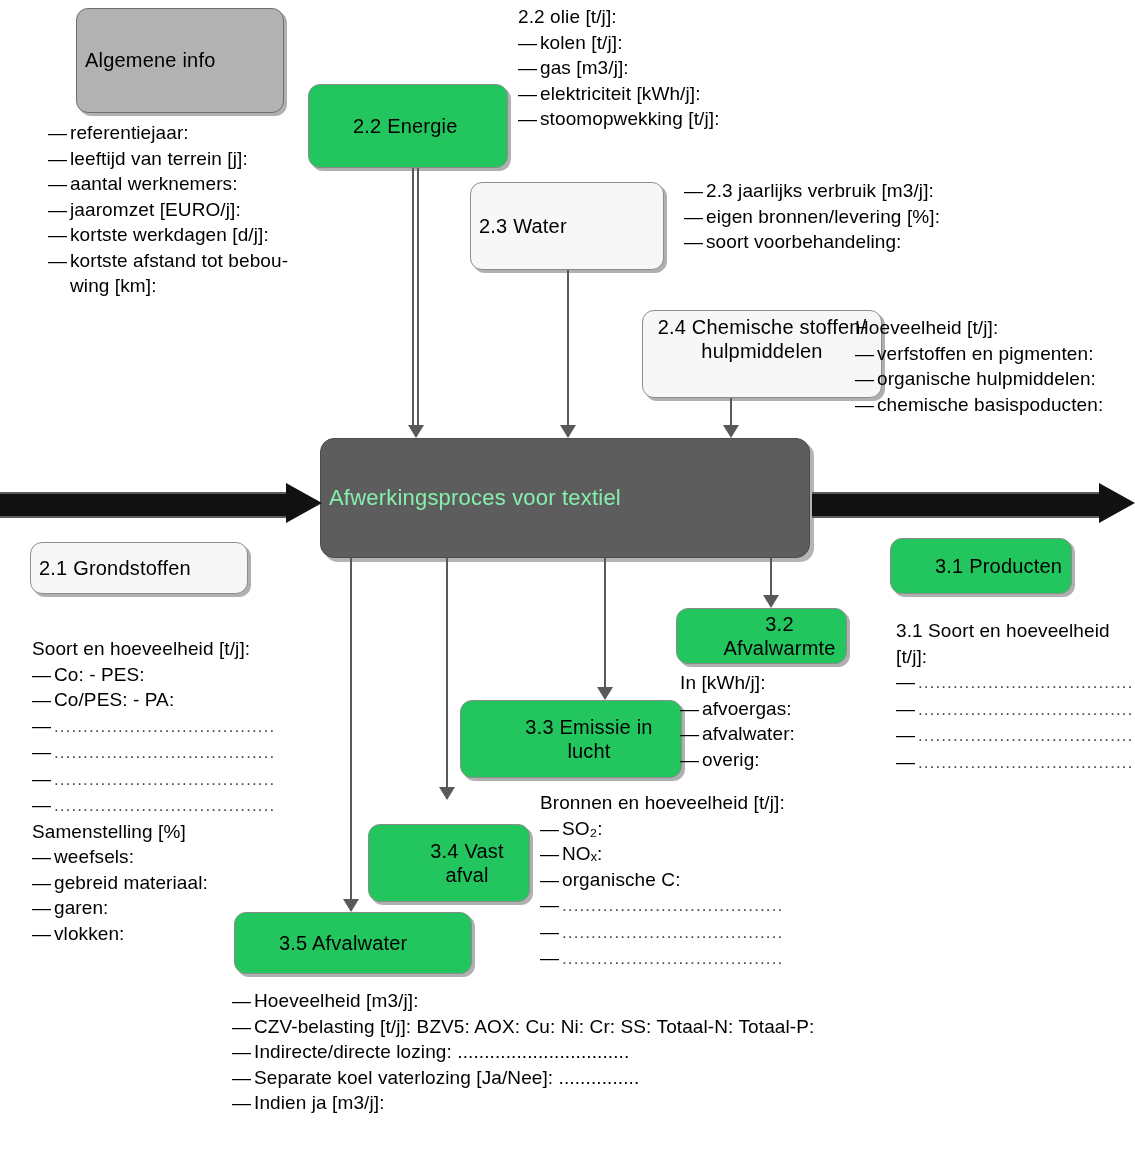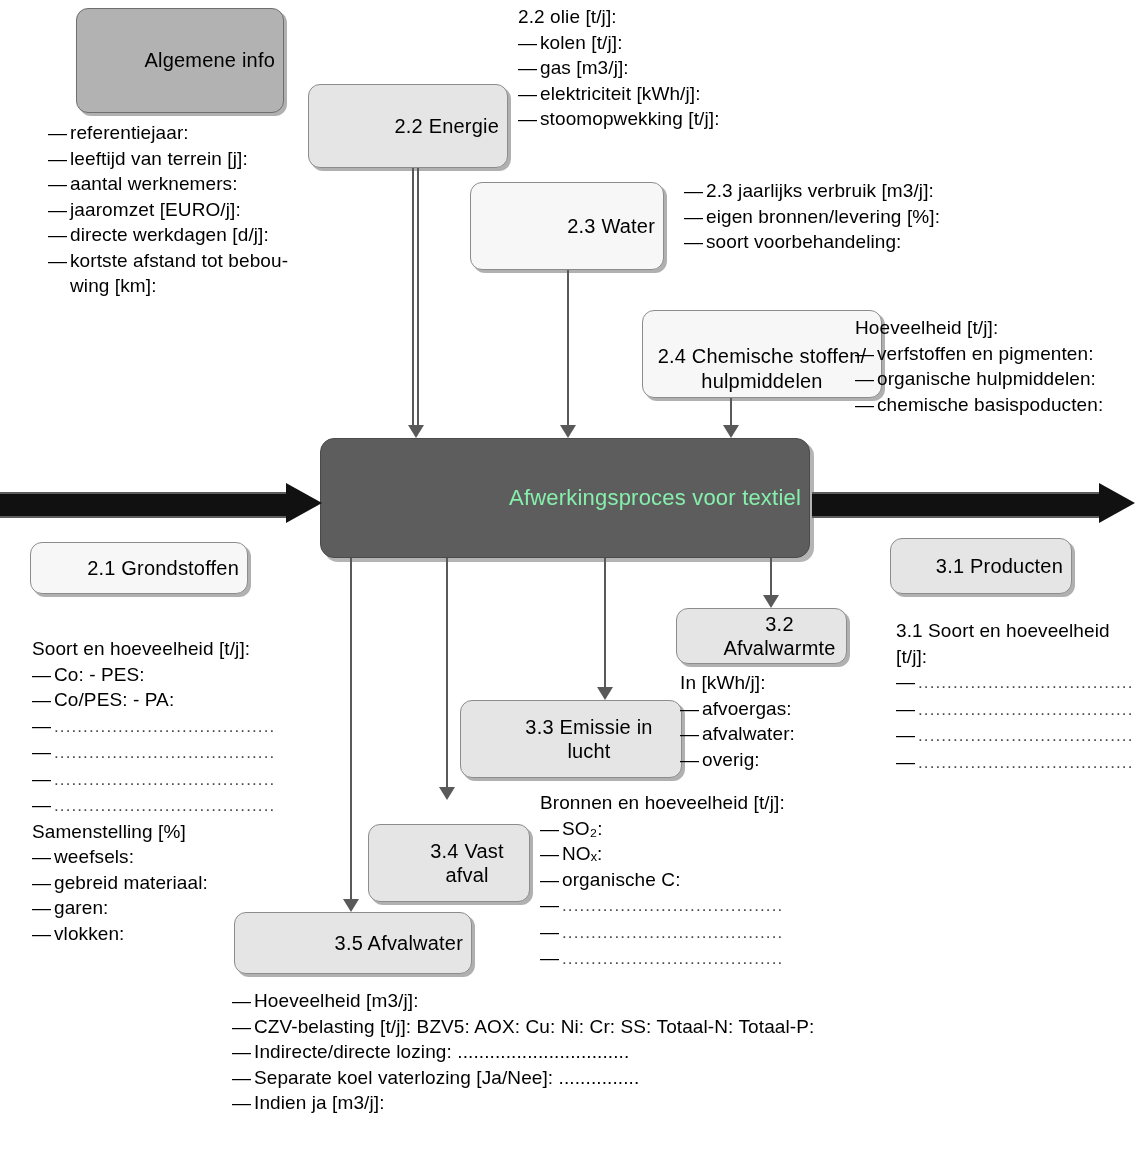--- a/index.html
+++ b/index.html
@@ -15,32 +15,32 @@
     overflow:hidden;
     background:#fff;
   }
 
   
   .node{
     position:absolute;
     box-sizing:border-box;
     display:flex;
     align-items:center;
-    justify-content:flex-end;
+    justify-content:flex-start;
     text-align:center;
     border-radius:12px;
     border:1.5px solid #8c8c8c;
     box-shadow:3px 3px 0 0 rgba(150,150,150,.75);
     font-size:20px;
     line-height:1.22;
     letter-spacing:.2px;
     padding:4px 8px;
   }
   .node.light   { background:#f7f7f7; }
-  .node.mid     { background:#e5e5e5;padding-left:44px; }
+  .node.mid     { background:#22c55e;padding-left:44px; }
   .node.medium  { background:#b2b2b2; border-color:#6e6e6e; }
   .node.dark    {
     background:#5d5d5d;
     color:#86efac;
     border:1.5px solid #4a4a4a;
     border-radius:14px;
     font-size:22px;
     box-shadow:4px 4px 0 0 rgba(140,140,140,.65);
   }
 
@@ -191,21 +191,21 @@
   <div class="conn" style="left:350px;top:558px;height:354px;">
     <div class="stem" style="height:342px;"></div>
     <div class="head" style="top:341px;"></div>
   </div>
 
   <div class="txt" style="left:48px;top:120px;">
     <span class="li"><span class="dash"></span><span>referentiejaar:</span></span>
     <span class="li"><span class="dash"></span><span>leeftijd van terrein [j]:</span></span>
     <span class="li"><span class="dash"></span><span>aantal werknemers:</span></span>
     <span class="li"><span class="dash"></span><span>jaaromzet [EURO/j]:</span></span>
-    <span class="li"><span class="dash"></span><span>directe werkdagen [d/j]:</span></span>
+    <span class="li"><span class="dash"></span><span>kortste werkdagen [d/j]:</span></span>
     <span class="li"><span class="dash"></span><span>kortste  afstand  tot  bebou-</span></span>
     <span class="li"><span class="dash" style="visibility:hidden;"></span><span>wing [km]:</span></span>
   </div>
 
   <div class="txt" style="left:518px;top:4px;">
     <span class="li"><span>2.2 olie [t/j]:</span></span>
     <span class="li"><span class="dash"></span><span>kolen [t/j]:</span></span>
     <span class="li"><span class="dash"></span><span>gas [m3/j]:</span></span>
     <span class="li"><span class="dash"></span><span>elektriciteit [kWh/j]:</span></span>
     <span class="li"><span class="dash"></span><span>stoomopwekking [t/j]:</span></span>

